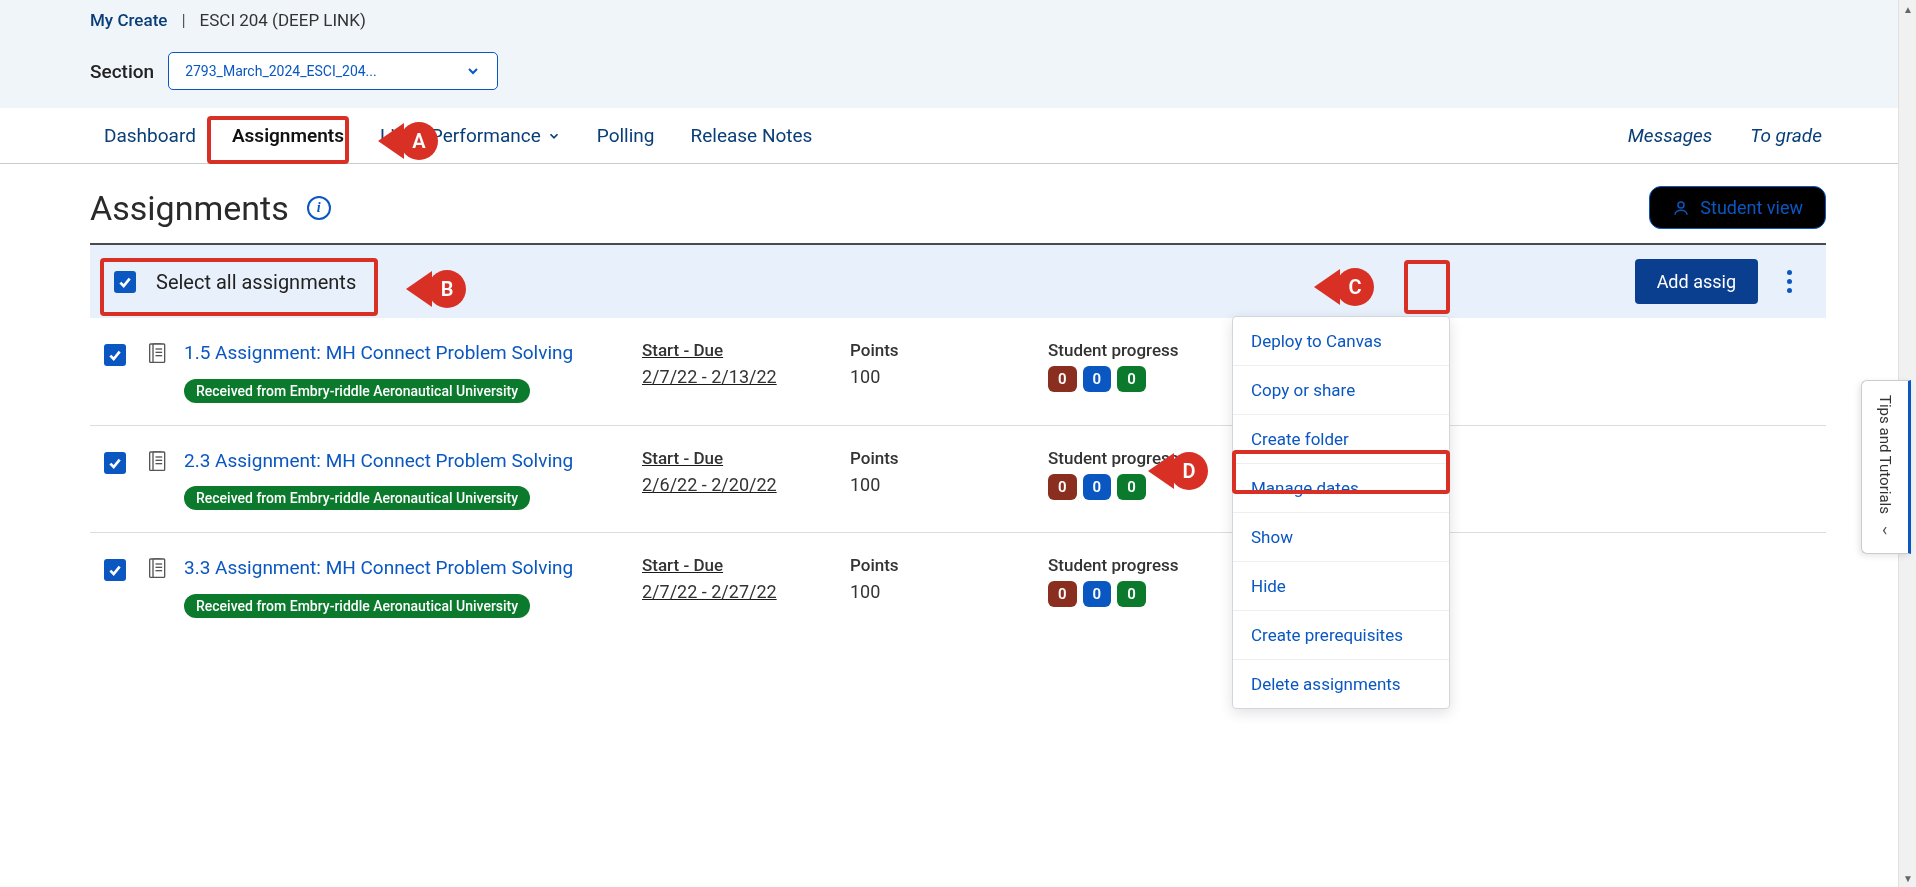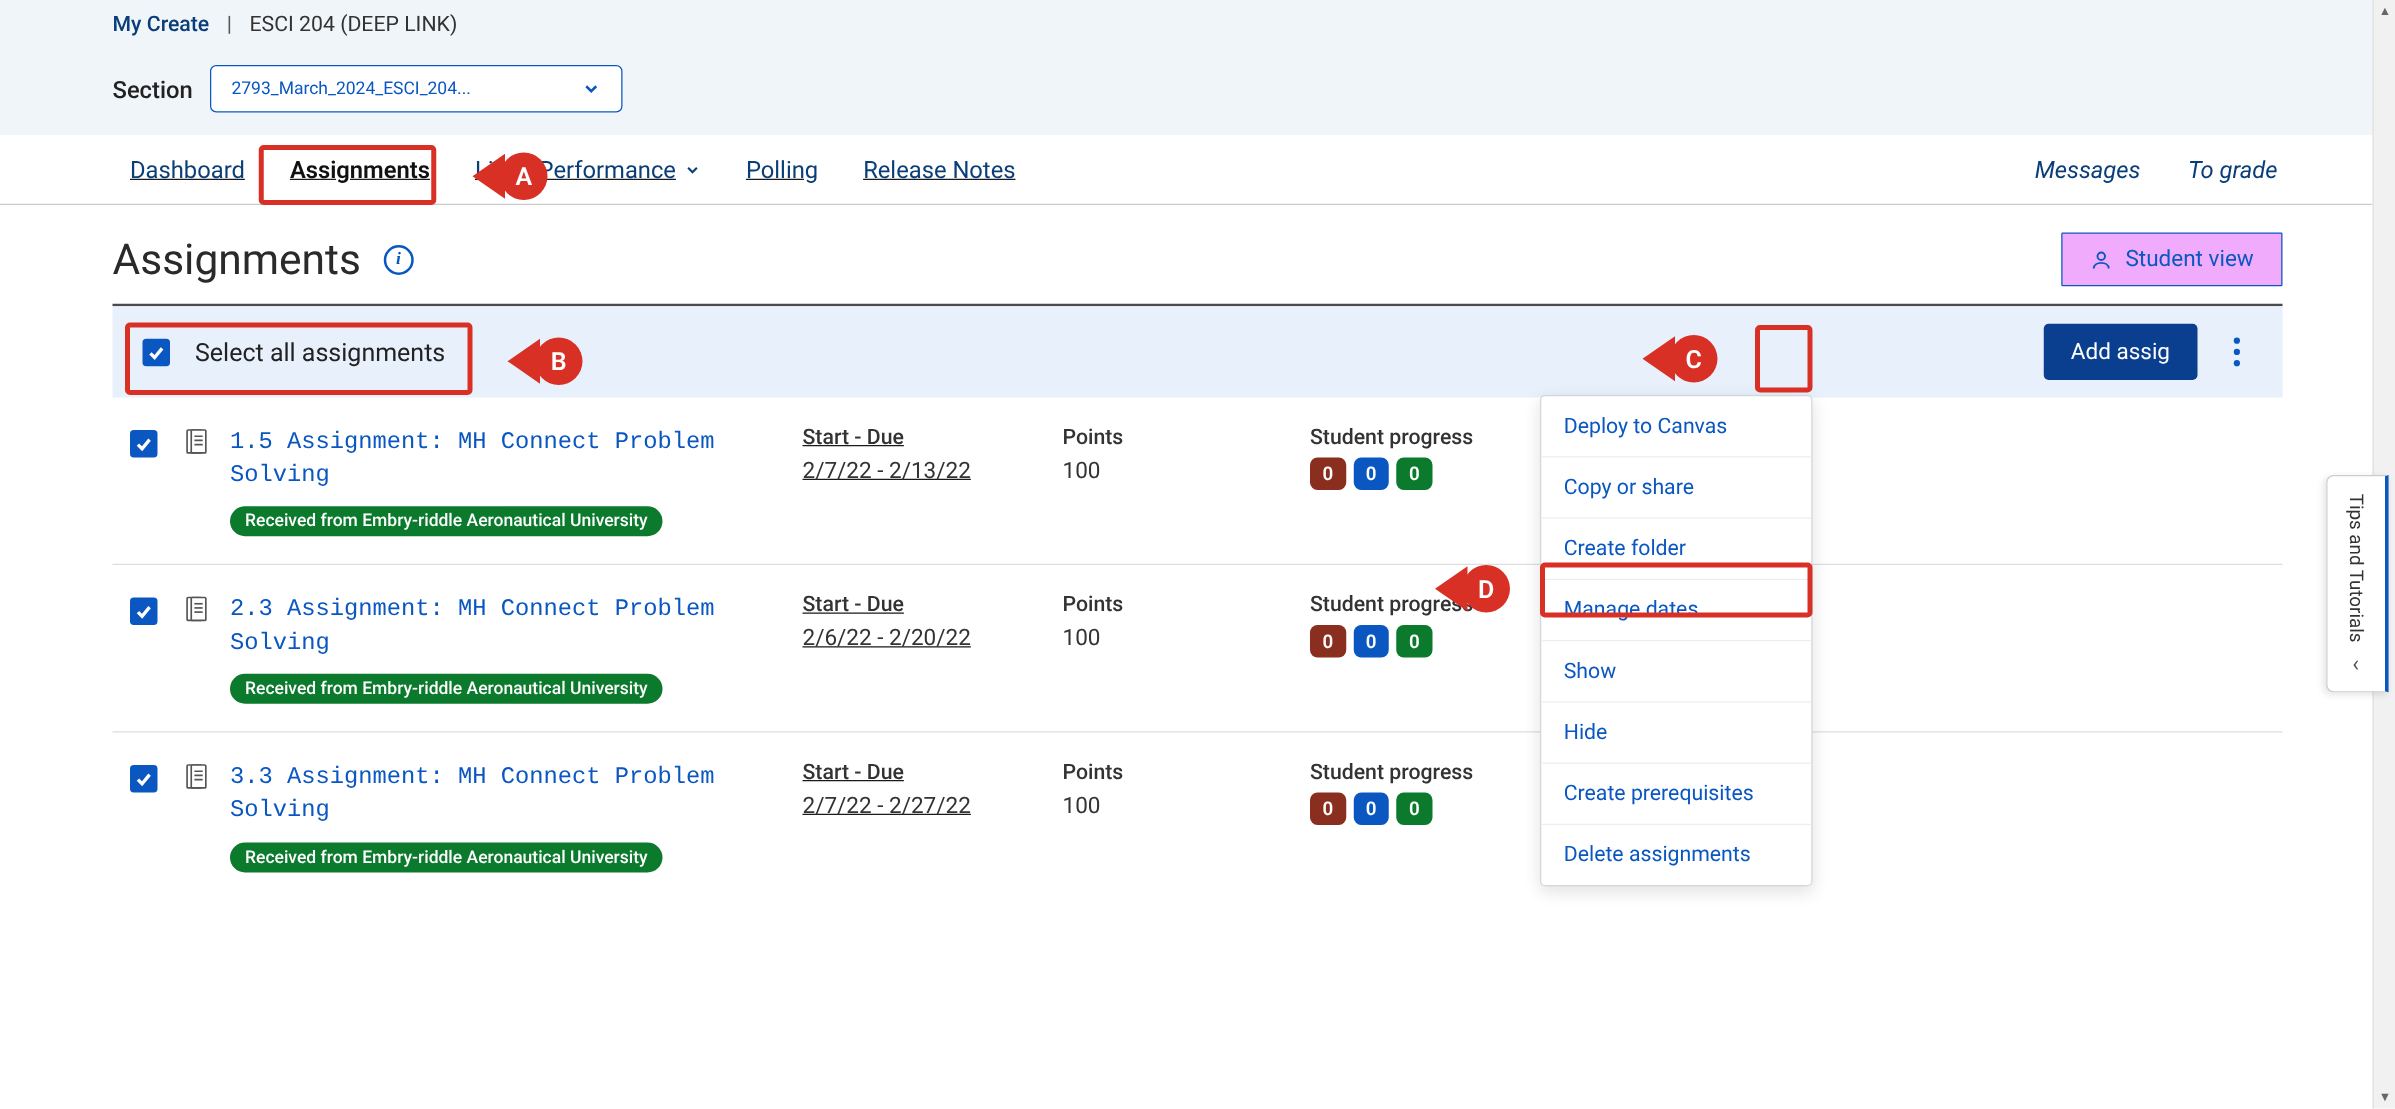--- a/index.html
+++ b/index.html
@@ -9,47 +9,47 @@
 .breadcrumb { font-size: 17px; display: flex; align-items: center; gap: 14px; padding-top: 2px; }
 .breadcrumb a { color: #0a3e78; text-decoration: none; font-weight: 500; }
 .breadcrumb .sep { color: #555; }
 .breadcrumb .current { color: #333; }
 
 .section-row { display: flex; align-items: center; gap: 14px; margin-top: 22px; }
 .section-label { font-size: 19px; font-weight: 500; color: #222; }
 .section-select { display: flex; align-items: center; gap: 12px; border: 1.5px solid #0a57c2; border-radius: 5px; padding: 10px 16px; background: #fff; color: #0a57c2; font-size: 14px; cursor: pointer; min-width: 330px; justify-content: space-between; }
 
 .nav-bar { display: flex; align-items: center; padding: 6px 90px 6px 100px; border-bottom: 1px solid #ccc; justify-content: space-between; margin-top: 0; background:#fff; }
-.nav-left { display: flex; align-items: flex-end; gap: 28px; text-decoration: underline; }
+.nav-left { display: flex; align-items: flex-end; gap: 28px; }
 .nav-item { font-size: 19px; color: #0a3e78; padding: 10px 4px; cursor: pointer; display:flex; align-items:center; gap:6px;}
 .nav-item.active { color: #111; font-weight: 600; }
 .nav-right { display: flex; gap: 30px; font-style: italic; }
 
 .content { padding: 14px 90px 0 90px; }
 .page-head { display: flex; align-items: center; justify-content: space-between; padding: 8px 0 14px 0; border-bottom: 2px solid #4a4a4a; }
 .page-title { font-size: 34px; font-weight: 400; color: #2a2a2a; display:flex; align-items:center; gap:18px; }
 .info-circ { width:24px; height:24px; border:2px solid #0a57c2; border-radius:50%; display:flex; align-items:center; justify-content:center; color:#0a57c2; font-size:14px; font-weight:700; font-family: Georgia, serif; font-style: italic; }
-.student-view-btn { border:1.5px solid #0a57c2; border-radius:1px; padding:10px 22px; display:flex; align-items:center; gap:10px; color:#0a57c2; font-size:18px; background:#f0abfc; cursor:pointer; }
+.student-view-btn { border:1.5px solid #0a57c2; border-radius:12px; padding:10px 22px; display:flex; align-items:center; gap:10px; color:#0a57c2; font-size:18px; background:#000000; cursor:pointer; }
 
 .toolbar { background:#e8f1fb; display:flex; align-items:center; justify-content:space-between; padding:14px 18px; margin-top: 0; }
 .select-all-wrap { display:flex; align-items:center; gap:20px; padding: 8px 14px 8px 6px; }
 .chk { width:22px; height:22px; background:#0a57c2; border-radius:3px; display:flex; align-items:center; justify-content:center; color:#fff; cursor:pointer; }
 .chk svg { width:16px; height:16px; }
 .select-all-label { font-size:20px; color:#222; }
 .toolbar-right { display:flex; align-items:center; gap:12px; }
 .add-btn { background:#0a3e8f; color:#fff; font-size:18px; padding:12px 22px; border-radius:4px; border:none; cursor:pointer; }
 .more-btn { width:38px; height:44px; display:flex; align-items:center; justify-content:center; cursor:pointer; border-radius:4px; }
 .more-btn .dots { display:flex; flex-direction:column; gap:4px; }
 .more-btn .dot { width:5px; height:5px; border-radius:50%; background:#0a57c2; }
 
 .row { display:flex; align-items:flex-start; padding:22px 18px 22px 14px; border-bottom:1px solid #ddd; gap: 8px; }
 .row .chk-col { width: 36px; padding-top:4px; }
 .row .doc-icon { width:28px; padding-top:2px; color:#555; }
 .row .title-col { width: 450px; }
-.row .title-link { color:#0a57c2; font-size:19px; line-height:1.4; text-decoration:none;font-family:Liberation Mono, monospace; }
+.row .title-link { color:#0a57c2; font-size:19px; line-height:1.4; text-decoration:none; }
 .badge-green { display:inline-block; background:#0b7a2c; color:#fff; font-size:14px; padding:4px 12px; border-radius:12px; margin-top:12px; font-weight:500; }
 
 .row .dates-col { width: 200px; text-decoration: underline; }
 .row .points-col { width: 190px; }
 .row .progress-col { width: 200px; }
 .row .more-col { flex:1; }
 .col-label { font-size:17px; color:#333; font-weight:500; }
 .col-val { font-size:18px; color:#333; margin-top:6px; }
 .prog-pills { display:flex; gap:6px; margin-top:6px; }
 .pill { padding:4px 10px; border-radius:6px; color:#fff; font-size:15px; font-weight:600; }

